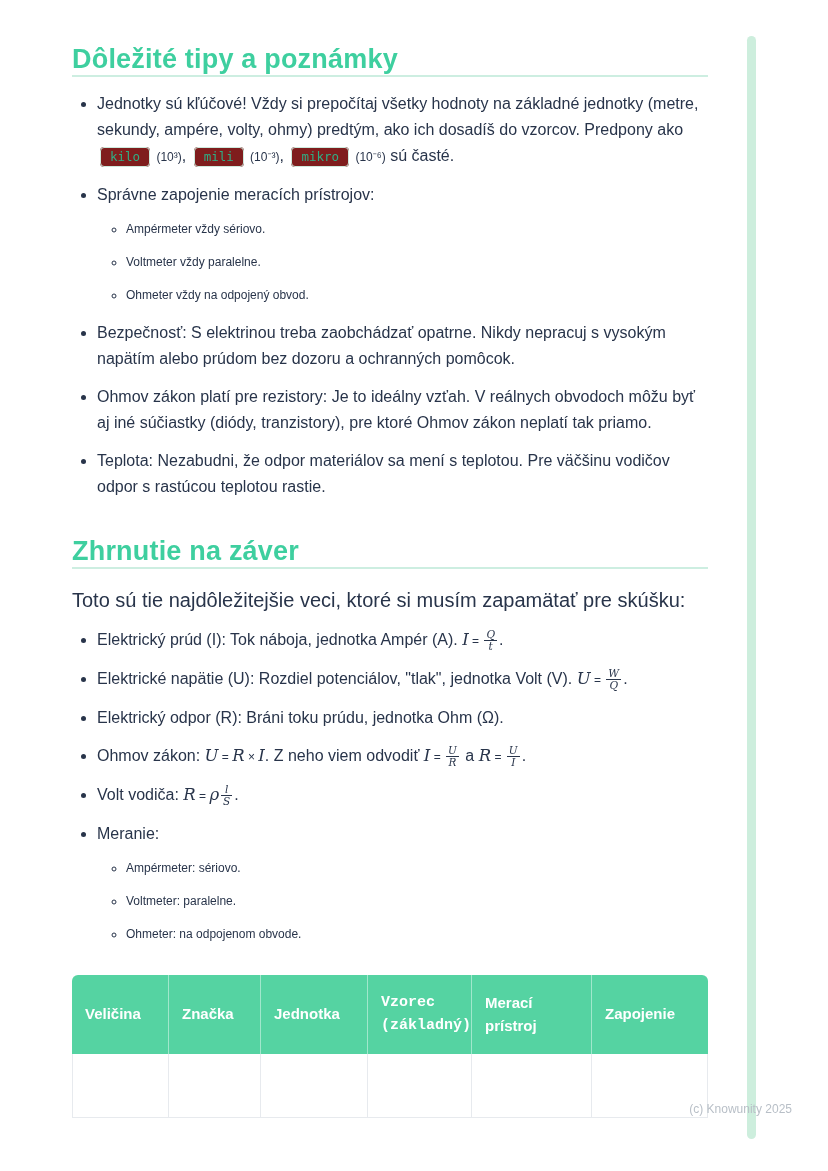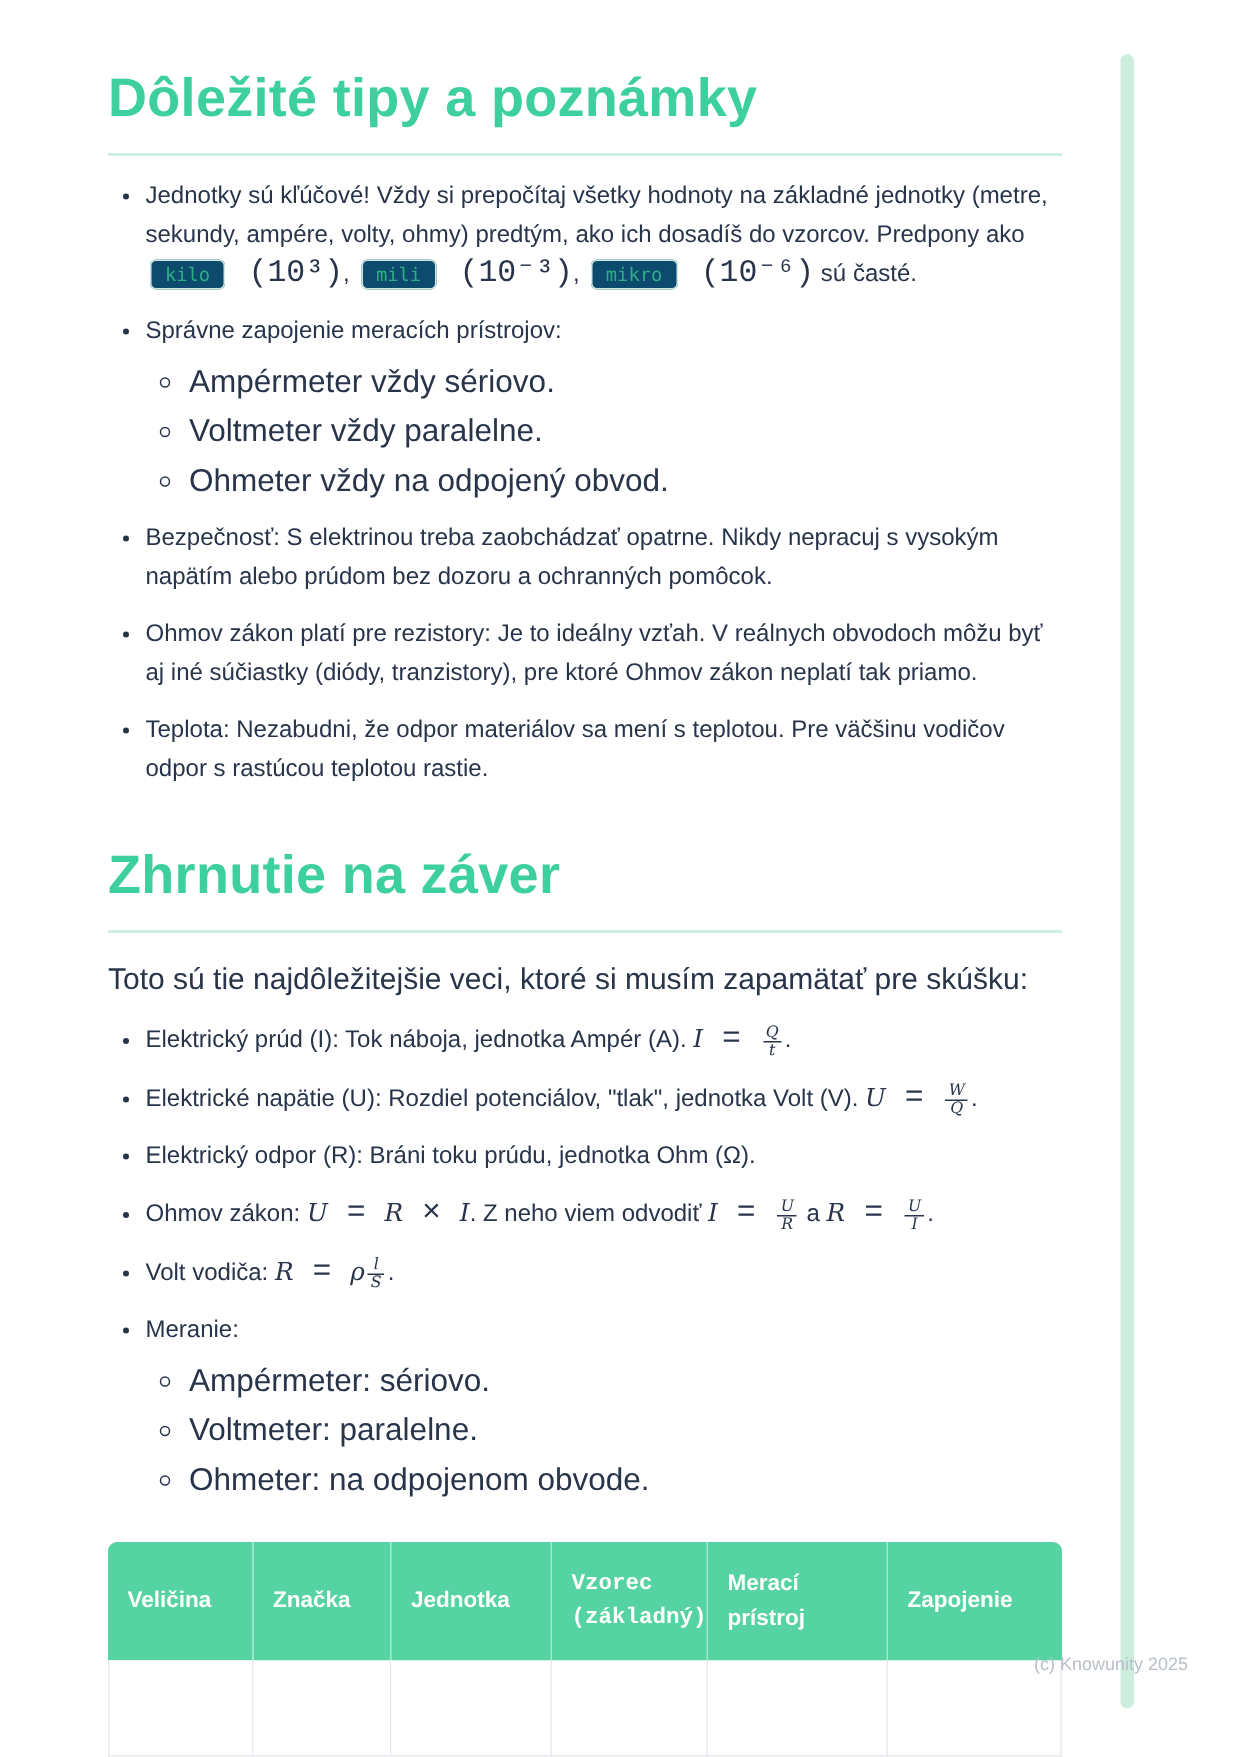--- a/index.html
+++ b/index.html
@@ -10,49 +10,49 @@
     font-family: "Liberation Sans", sans-serif;
     color: #28344a;
     position: relative;
     overflow: hidden;
   }
   .content { position: absolute; left: 72px; top: 44px; width: 636px; }
 
   .section-title {
     margin: 0;
     color: #3ecf9f;
-    font-size: 36px;
+    font-size: 27px;
     font-weight: 700;
     letter-spacing: .2px;
-    padding-bottom: 16px;
+    padding-bottom: 0;
     border-bottom: 2px solid #cdeee1;
   }
   .section + .section { margin-top: 36px; }
 
   .intro { font-size: 20px; line-height: 26px; margin: 18px 0 0 0; }
 
   ul.toplist { list-style: disc; margin: 14px 0 0 0; padding-left: 25px; }
   ul.toplist > li { margin-bottom: 12px; font-size: 16px; line-height: 26px; }
   ul.sublist { list-style: circle; margin: 8px 0 0 0; padding-left: 29px; }
-  ul.sublist > li { margin-bottom: 7px; font-size: 21px; line-height: 26px; }
+  ul.sublist > li { margin-bottom: 7px; font-size: 12px; line-height: 26px; }
 
   .seg-b { font-weight: 400; }
   .seg-n { font-weight: 400; }
   .seg-code {
     font-family: "DejaVu Sans Mono", monospace;
     font-size: 12.5px;
     color: #2fae85;
-    background: #0c4a6e;
+    background: #7f1d1d;
     border: 1px solid #cdeadd;
     border-radius: 4px;
     padding: 1px 9px 2px 9px;
     margin: 0 3px;
     white-space: nowrap;
   }
-  .seg-m  { font-family: Liberation Mono, monospace; font-size: 21px; }
+  .seg-m  { font-family: Liberation Sans, sans-serif; font-size: 12px; }
   .seg-mi { font-family: "DejaVu Serif", serif; font-size: 16.5px; font-style: italic; }
 
   .frac {
     display: inline-block;
     vertical-align: -0.45em;
     text-align: center;
     font-family: "DejaVu Serif", serif;
     font-style: italic;
     font-size: 10.5px;
     line-height: 1.05;

